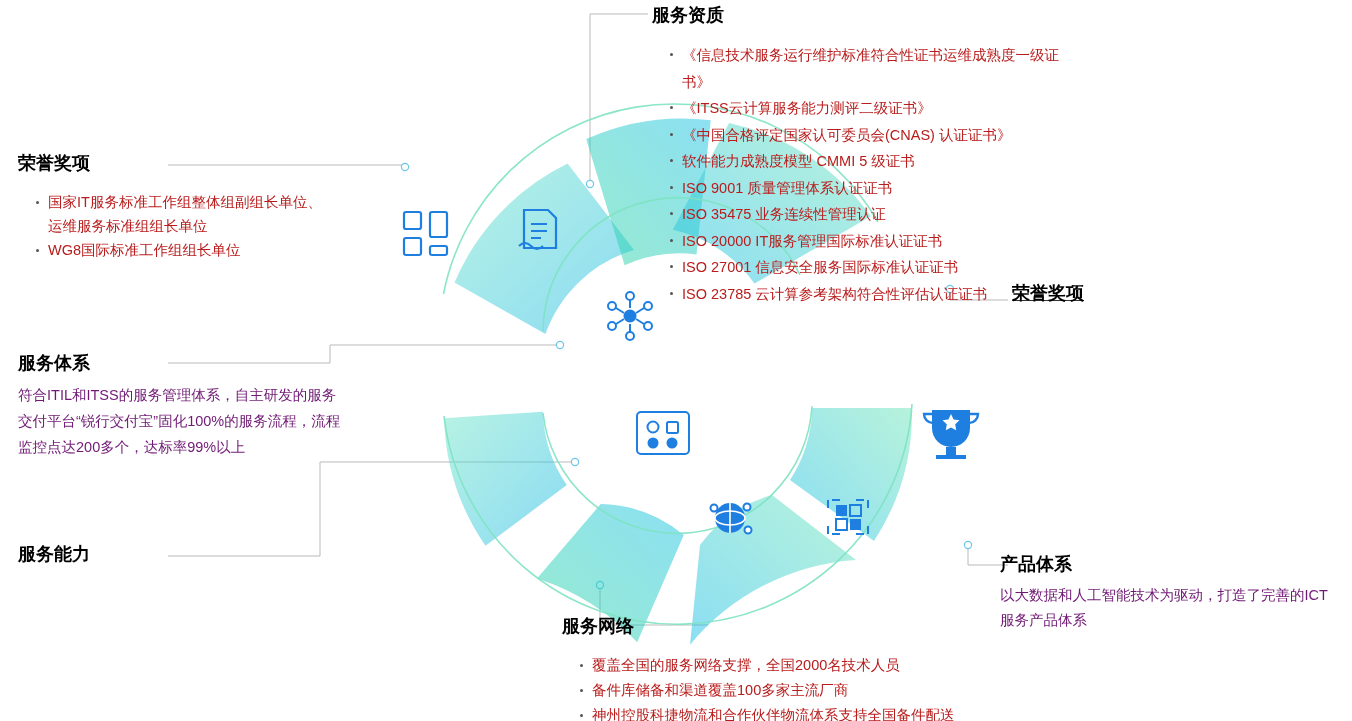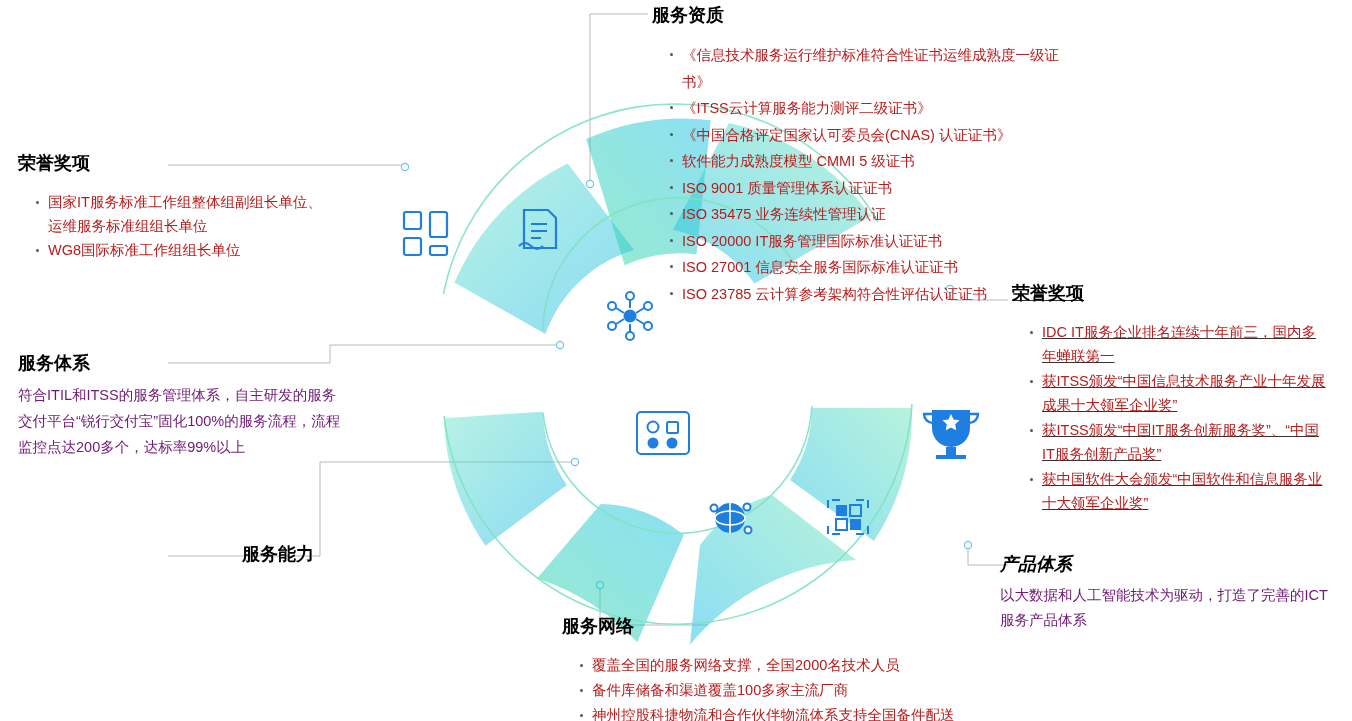--- a/index.html
+++ b/index.html
@@ -20,21 +20,21 @@
   }
   .block { position: absolute; }
   .blk-title {
     font-size: 18px;
     font-weight: bold;
     color: #000000;
     line-height: 22px;
     margin: 0 0 8px 0;
     white-space: nowrap;
   }
-  .blk-title.italic { font-style: italic; }
+  .blk-title.italic { }
   ul.blk-list {
     list-style: none;
     margin: 16px;
     padding: 0;
     font-size: 14.5px;
     line-height: 25px;
     color: #b91c1c;
   }
   ul.blk-list > li {
     position: relative;
@@ -60,21 +60,21 @@
   .svg-layer {
     position: absolute;
     left: 0; top: 0;
     width: 1352px;
     height: 721px;
   }
   
   #b-service-qual { left: 652px; top: 4px; width: 430px; }
   #b-national-std { left: 18px; top: 152px; width: 330px; }
   #b-service-sys  { left: 18px; top: 352px; width: 330px; }
-  #b-service-cap  { left: 18px; top: 543px; width: 520px; text-align: center; }
+  #b-service-cap  { left: 18px; top: 543px; width: 520px; }
   #b-honors       { left: 1012px; top: 282px; width: 330px; text-decoration: underline; }
   #b-product-sys  { left: 1000px; top: 553px; width: 340px; }
   #b-service-net  { left: 562px; top: 615px; width: 470px; }
 
   #b-national-std ul.blk-list > li { line-height: 24px; }
   #b-service-sys p.blk-para { line-height: 26px; }
   #b-honors ul.blk-list > li { line-height: 24px; margin-bottom: 1px; }
   #b-service-qual ul.blk-list { line-height: 26.5px; }
 </style>
 </head>
@@ -241,26 +241,20 @@
     <div class="blk-title">服务体系</div>
     <p class="blk-para">符合ITIL和ITSS的服务管理体系，自主研发的服务交付平台“锐行交付宝”固化100%的服务流程，流程监控点达200多个，达标率99%以上</p>
   </div>
 
   <div class="block" id="b-service-cap">
     <div class="blk-title">服务能力</div>
   </div>
 
   <div class="block" id="b-honors">
     <div class="blk-title">荣誉奖项</div>
-    <ul class="blk-list">
-      <li>IDC  IT服务企业排名连续十年前三，国内多年蝉联第一</li>
-      <li>获ITSS颁发“中国信息技术服务产业十年发展成果十大领军企业奖”</li>
-      <li>获ITSS颁发“中国IT服务创新服务奖”、“中国IT服务创新产品奖”</li>
-      <li>获中国软件大会颁发“中国软件和信息服务业十大领军企业奖”</li>
-    </ul>
   </div>
 
   <div class="block" id="b-product-sys">
     <div class="blk-title italic">产品体系</div>
     <p class="blk-para">以大数据和人工智能技术为驱动，打造了完善的ICT服务产品体系</p>
   </div>
 
   <div class="block" id="b-service-net">
     <div class="blk-title">服务网络</div>
     <ul class="blk-list">

